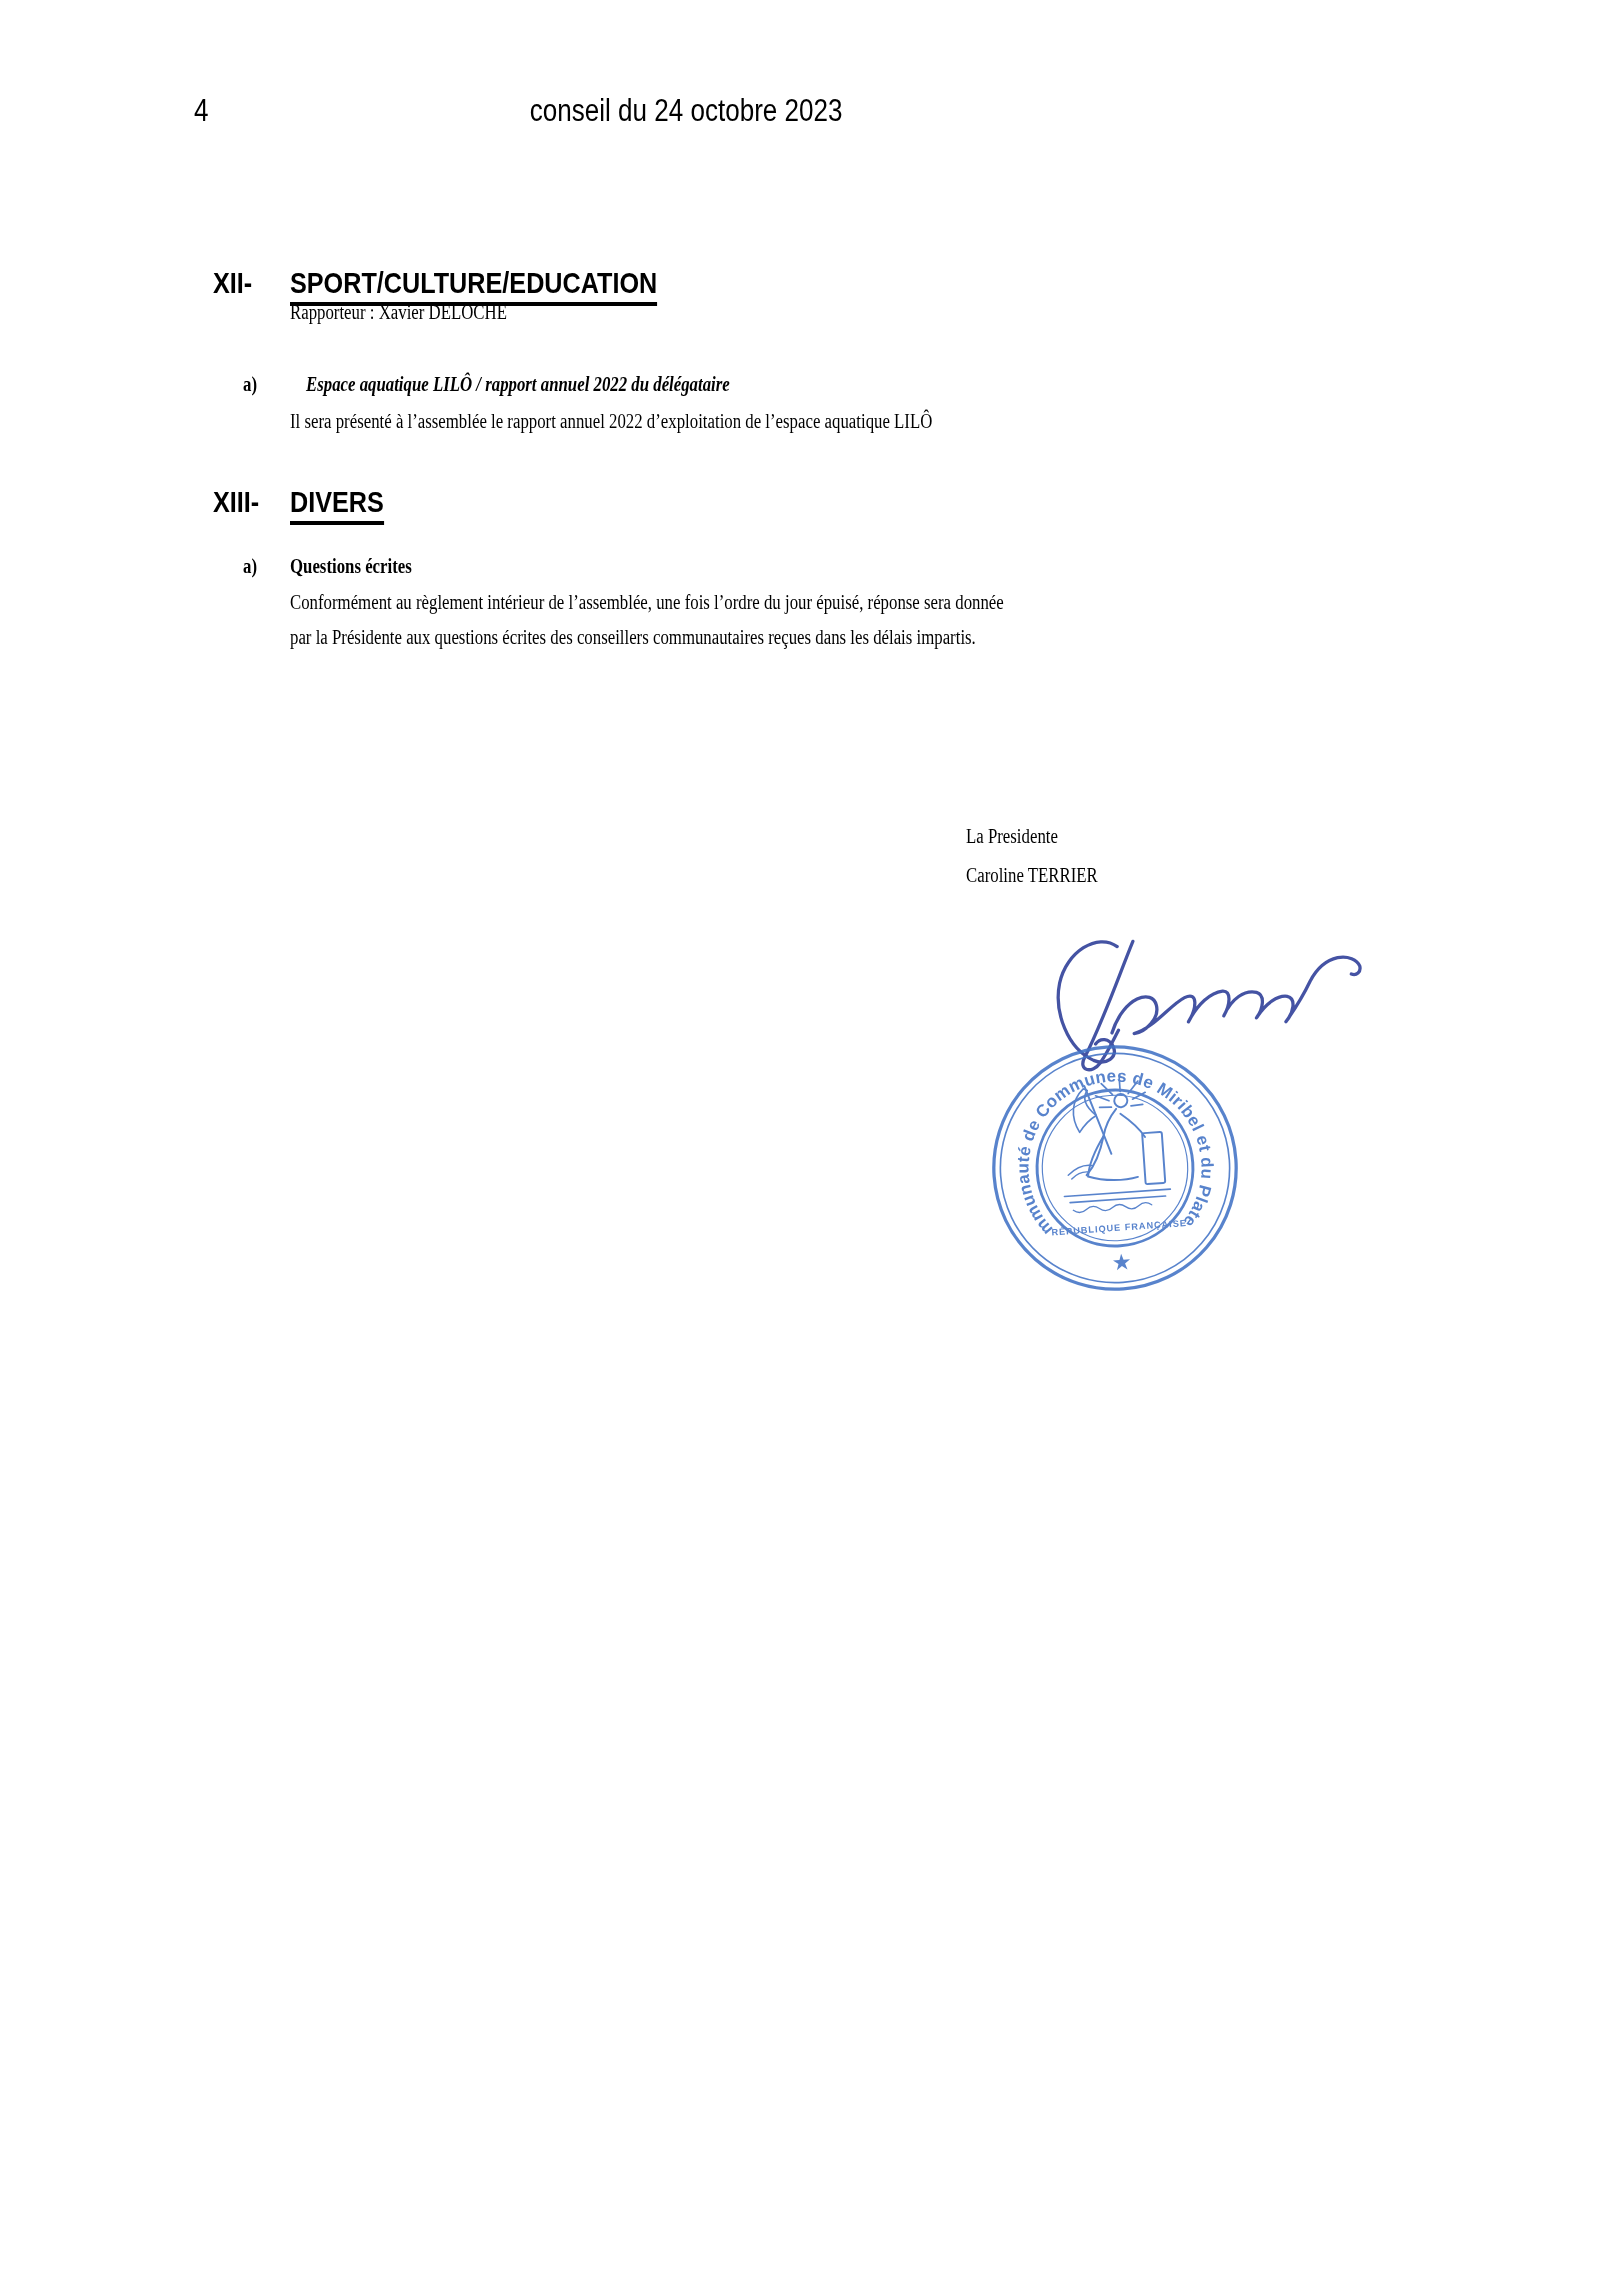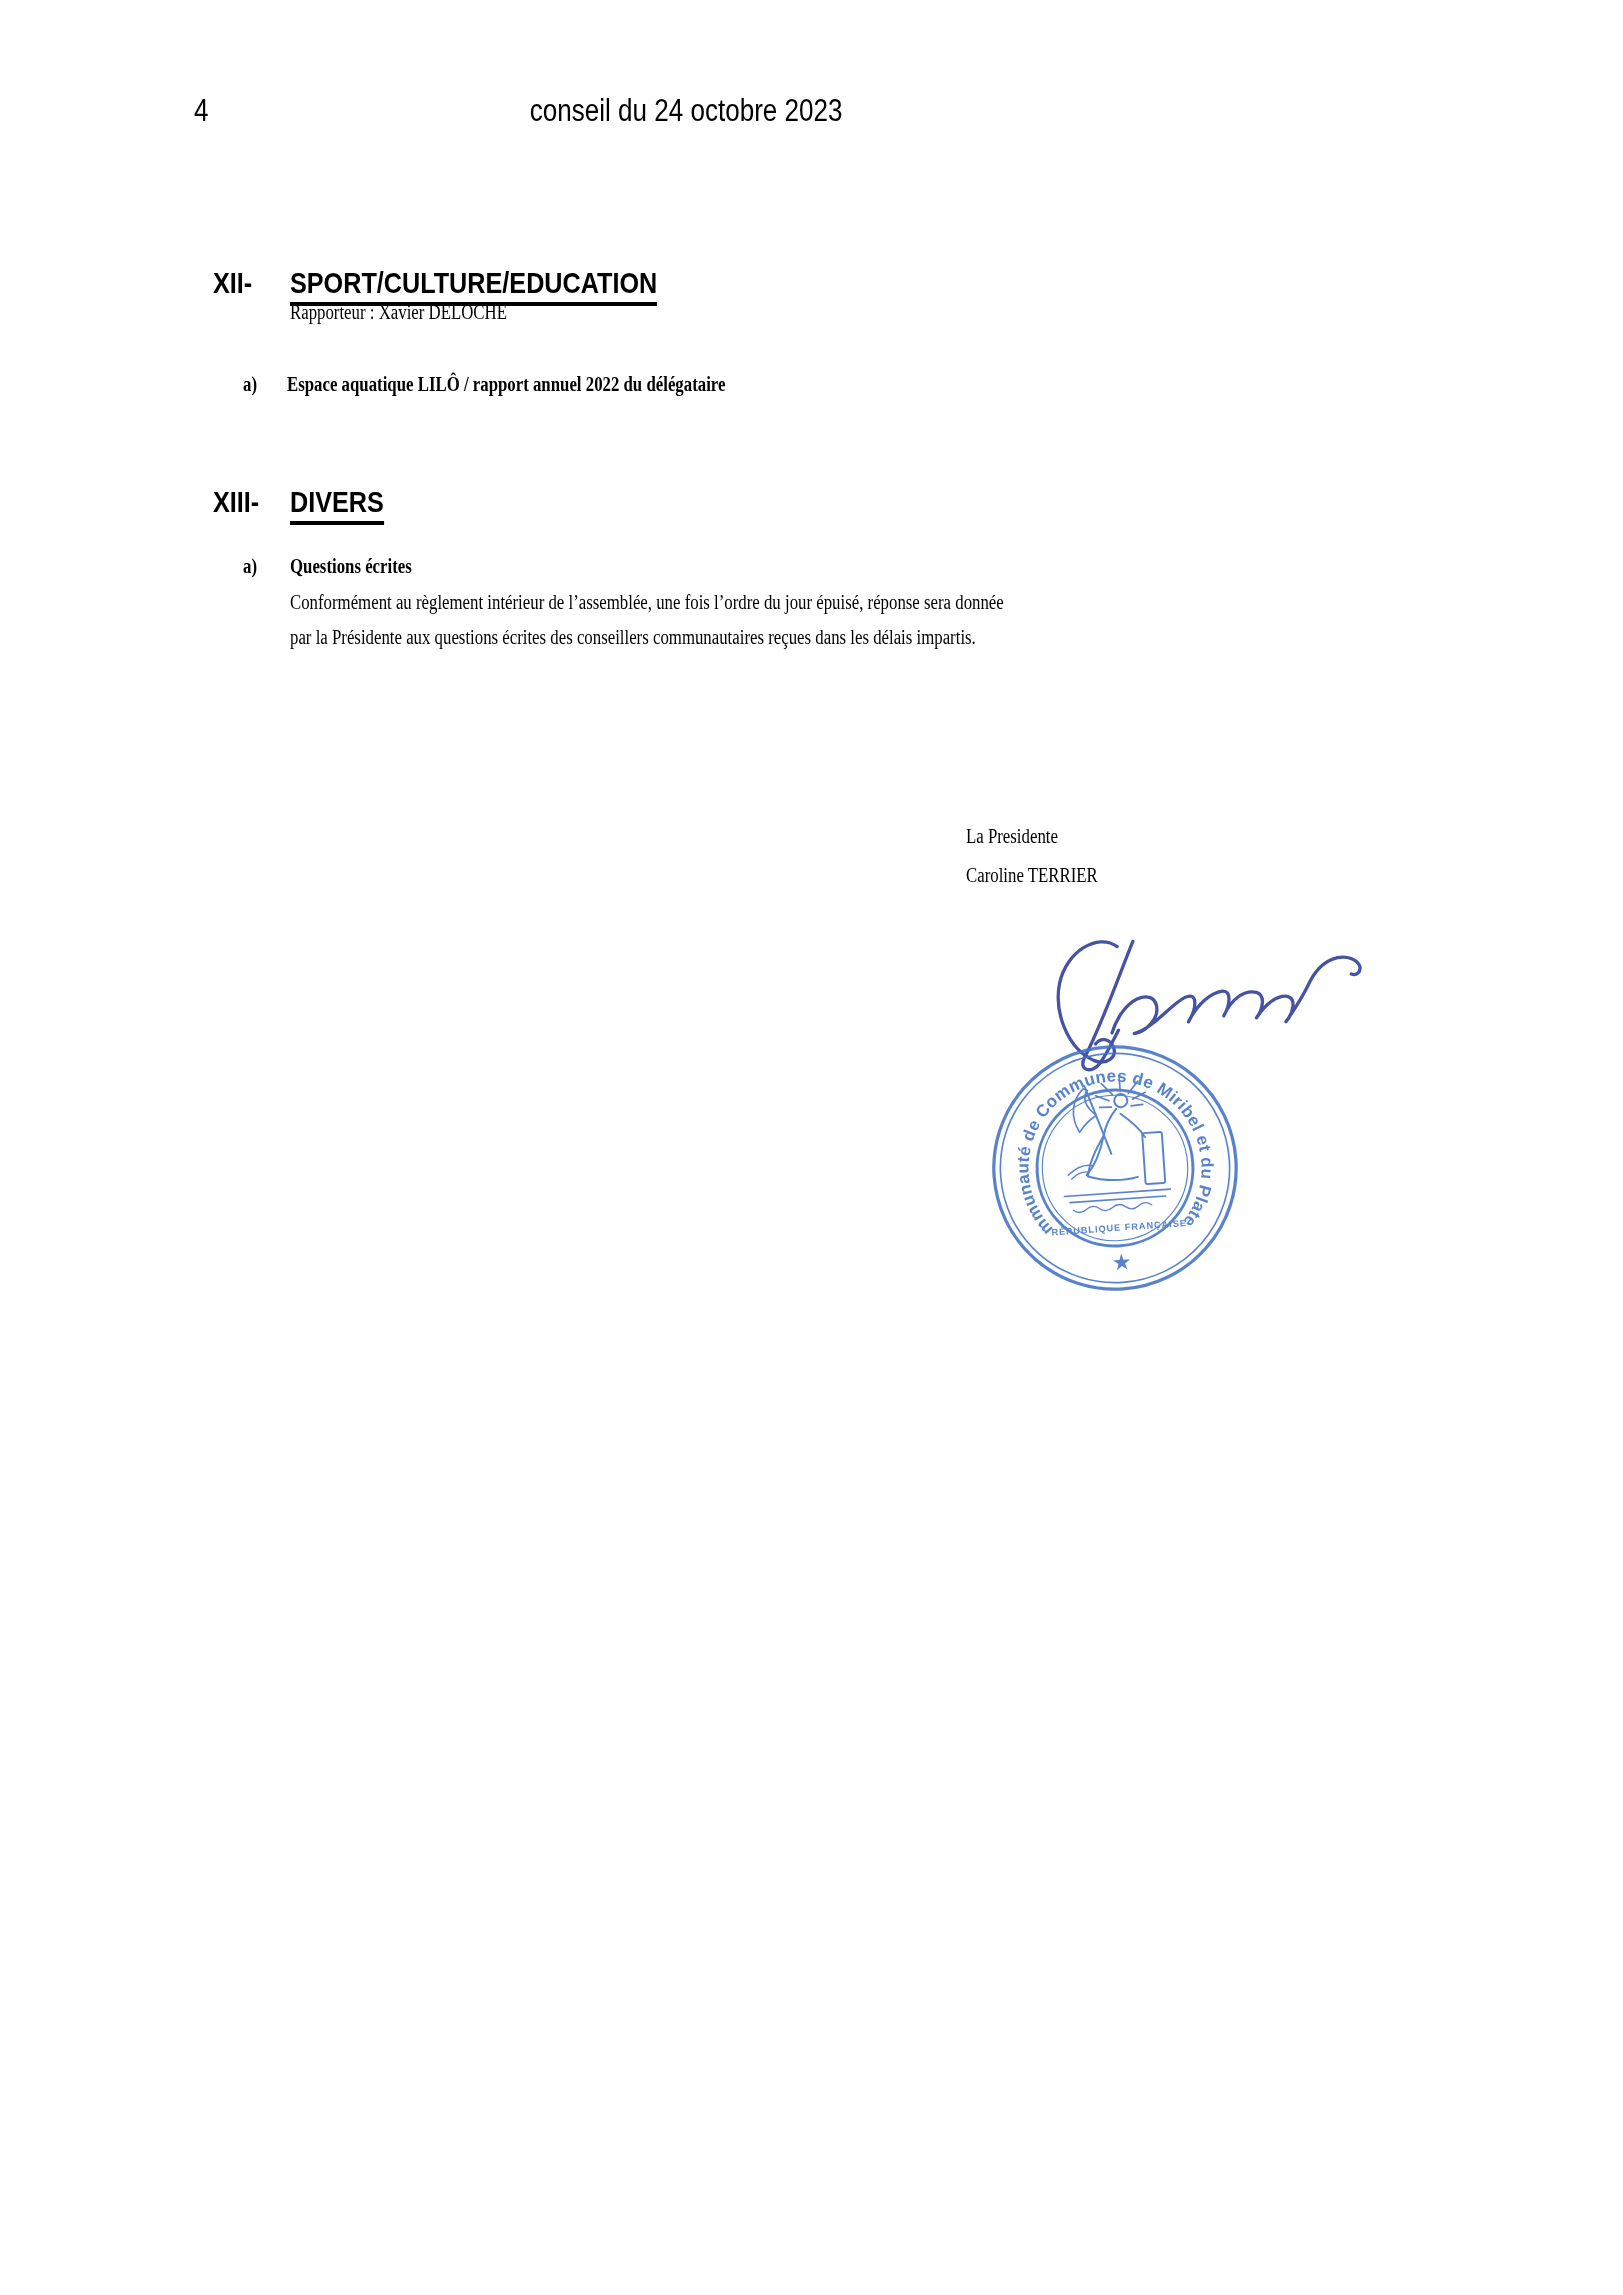--- a/index.html
+++ b/index.html
@@ -39,21 +39,24 @@
   <div class="row fs-t" style="top:268px;left:0;width:1623px;">
     <span class="abs" style="left:213px;"><span class="cx">XII-</span></span>
     <span class="abs" style="left:290px;"><span class="cx"><span class="u">SPORT/CULTURE/EDUCATION</span></span></span>
   </div>
   <div class="row fs-b" style="top:302px;left:290px;">
     <span class="cx">Rapporteur : Xavier DELOCHE</span>
   </div>
 
   <div class="row fs-b bold" style="top:374px;left:0;width:1623px;">
     <span class="abs" style="left:243px;"><span class="cx">a)</span></span>
-    <span class="abs" style="left:287px;"><span class="cx">Espace aquatique LILÔ / rapport annuel 2022 du délégataire</span></span>
+    <span class="abs" style="left:306px;font-style:italic;"><span class="cx">Espace aquatique LILÔ / rapport annuel 2022 du délégataire</span></span>
+  </div>
+  <div class="row fs-b" style="top:411px;left:290px;">
+    <span class="cx">Il sera présenté à l’assemblée le rapport annuel 2022 d’exploitation de l’espace aquatique LILÔ</span>
   </div>
 
   <div class="row fs-t" style="top:487px;left:0;width:1623px;">
     <span class="abs" style="left:213px;"><span class="cx">XIII-</span></span>
     <span class="abs" style="left:290px;"><span class="cx"><span class="u">DIVERS</span></span></span>
   </div>
 
   <div class="row fs-b bold" style="top:556px;left:0;width:1623px;">
     <span class="abs" style="left:243px;"><span class="cx">a)</span></span>
     <span class="abs" style="left:290px;"><span class="cx">Questions écrites</span></span>

